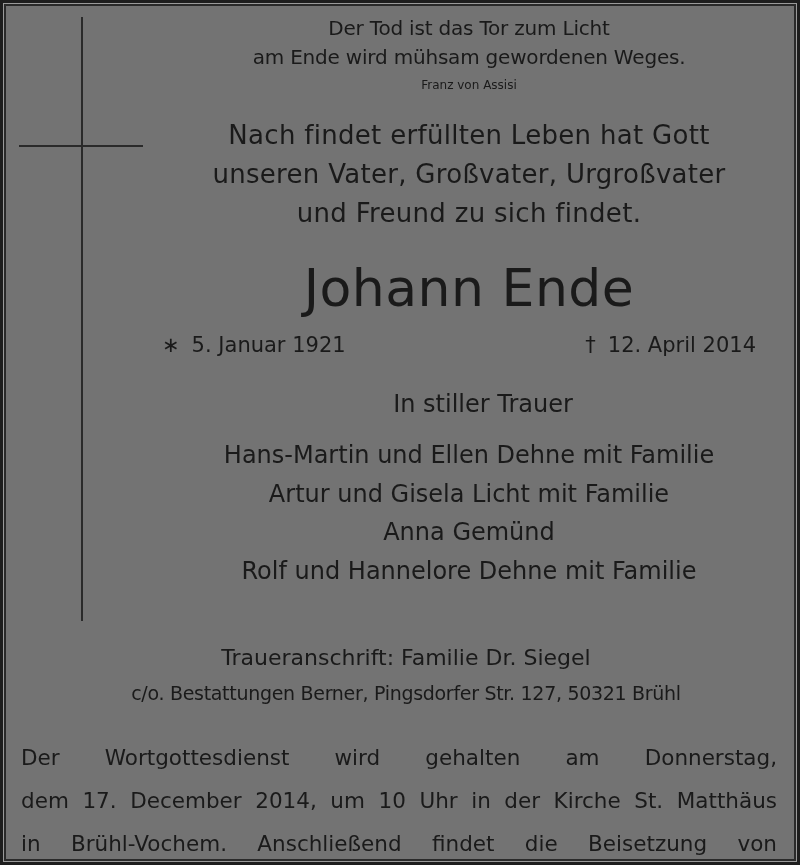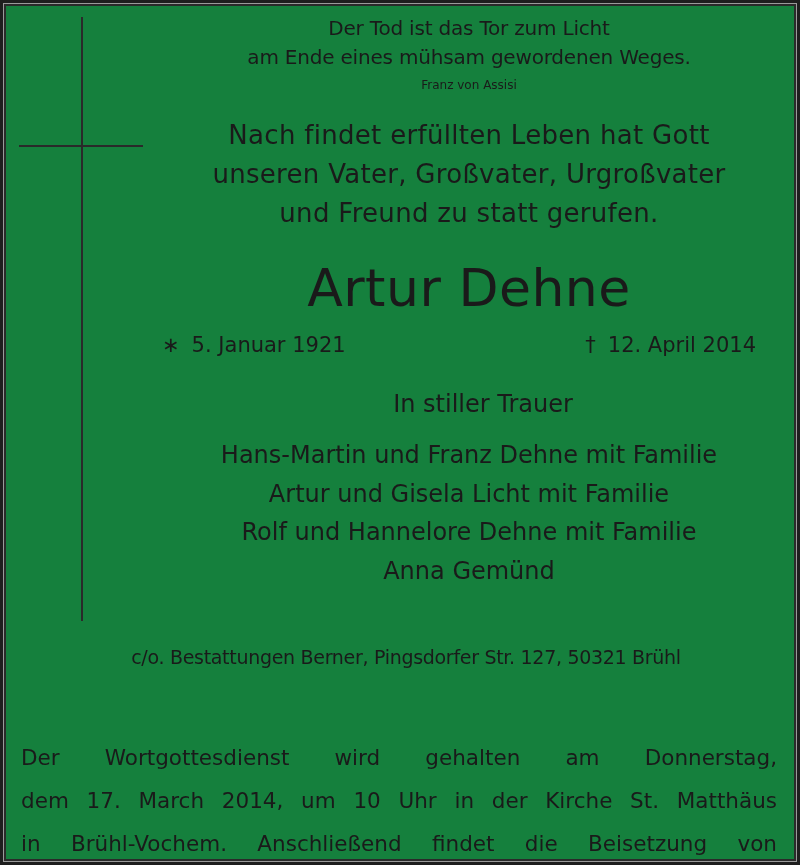--- a/index.html
+++ b/index.html
@@ -24,21 +24,21 @@
     .frame-inner-line {
       position: absolute;
       left: 3px; top: 3px; right: 3px; bottom: 3px;
       border: 1px solid #9a9a9a;
       background: #2a2a2a;
     }
     .paper {
       position: absolute;
       left: 6px; top: 6px;
       width: 788px; height: 853px;
-      background: #15803d;
+      background: #737373;
     }
     .cross-vertical {
       position: absolute;
       left: 75px; top: 11px;
       width: 2px; height: 604px;
       background: #2a2a2a;
     }
     .cross-horizontal {
       position: absolute;
       left: 13px; top: 139px;
@@ -138,54 +138,55 @@
   <div class="frame-inner-line"></div>
 </div>
 
 <div class="paper">
 
   <div class="cross-vertical"></div>
   <div class="cross-horizontal"></div>
 
   <div class="block quote">
     <div class="line">Der Tod ist das Tor zum Licht</div>
-    <div class="line">am Ende eines mühsam gewordenen Weges.</div>
+    <div class="line">am Ende wird mühsam gewordenen Weges.</div>
     <div class="author">Franz von Assisi</div>
   </div>
 
   <div class="block intro">
     <div class="line">Nach findet erfüllten Leben hat Gott</div>
     <div class="line">unseren Vater, Großvater, Urgroßvater</div>
-    <div class="line">und Freund zu statt gerufen.</div>
+    <div class="line">und Freund zu sich findet.</div>
   </div>
 
-  <div class="block name">Artur Dehne</div>
+  <div class="block name">Johann Ende</div>
 
   <div class="dates">
     <span>
       <span class="symbol">∗</span><span>5. Januar 1921</span>
     </span>
     <span>
       <span class="symbol">†</span><span>12. April 2014</span>
     </span>
   </div>
 
   <div class="block mourning">In stiller Trauer</div>
 
   <div class="block family">
-    <div class="line">Hans-Martin und Franz Dehne mit Familie</div>
+    <div class="line">Hans-Martin und Ellen Dehne mit Familie</div>
     <div class="line">Artur und Gisela Licht mit Familie</div>
+    <div class="line">Anna Gemünd</div>
     <div class="line">Rolf und Hannelore Dehne mit Familie</div>
-    <div class="line">Anna Gemünd</div>
   </div>
 
   <div class="block address">
+    <div class="heading">Traueranschrift: Familie Dr. Siegel</div>
     <div class="line">c/o. Bestattungen Berner, Pingsdorfer Str. 127, 50321 Brühl</div>
   </div>
 
   <div class="service">
     <span class="line">Der Wortgottesdienst wird gehalten am Donnerstag,</span>
-    <span class="line">dem 17. March 2014, um 10 Uhr in der Kirche St. Matthäus</span>
+    <span class="line">dem 17. December 2014, um 10 Uhr in der Kirche St. Matthäus</span>
     <span class="line">in Brühl-Vochem. Anschließend findet die Beisetzung von</span>
     <span class="line last">der Kirche aus statt.</span>
   </div>
 
 </div>
 
 </body></html>

